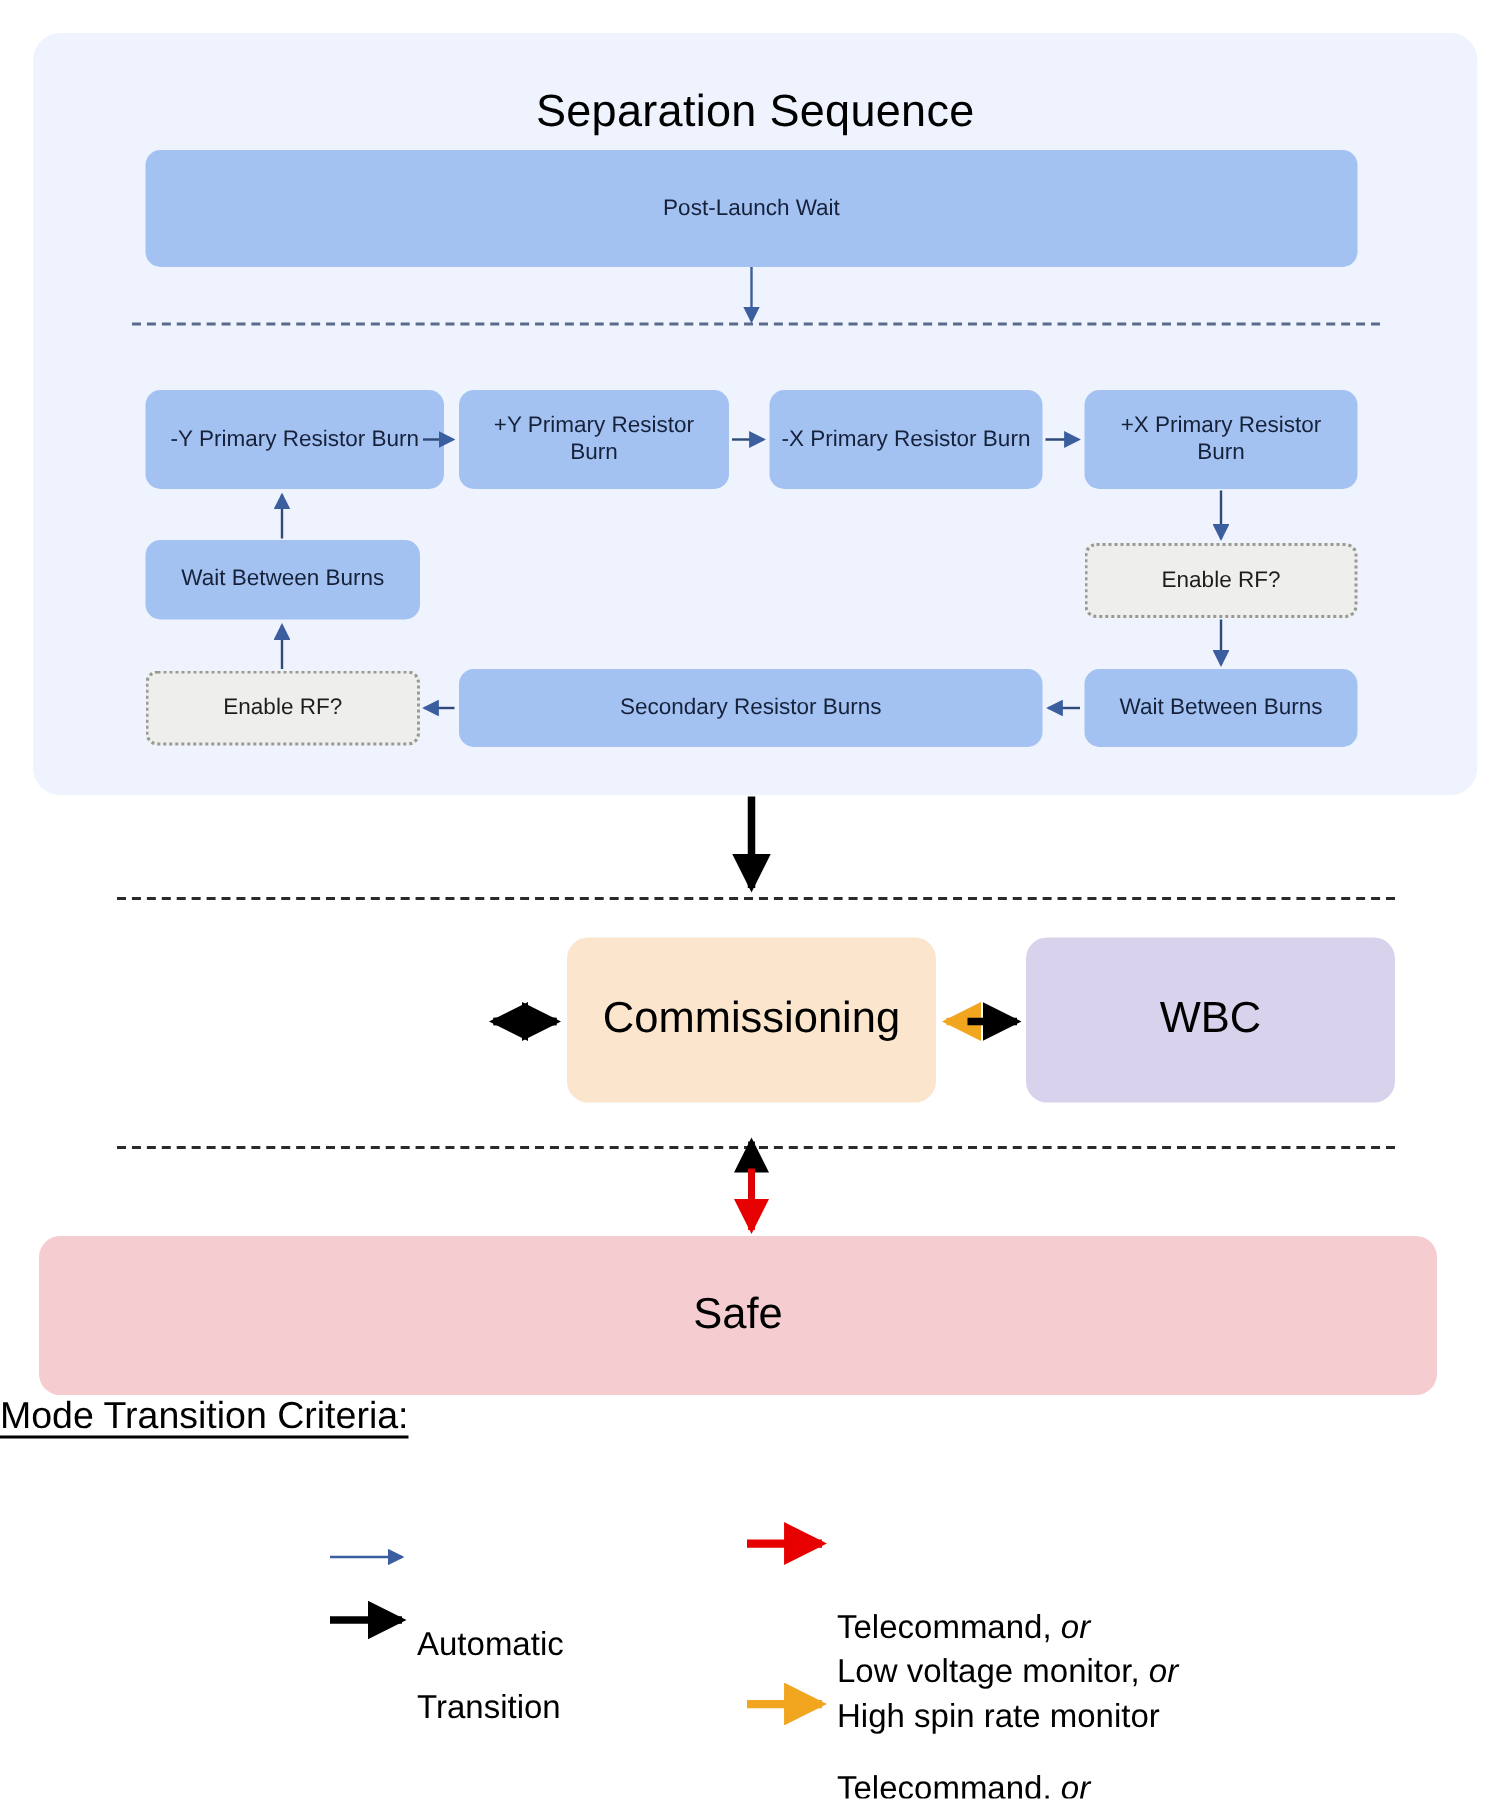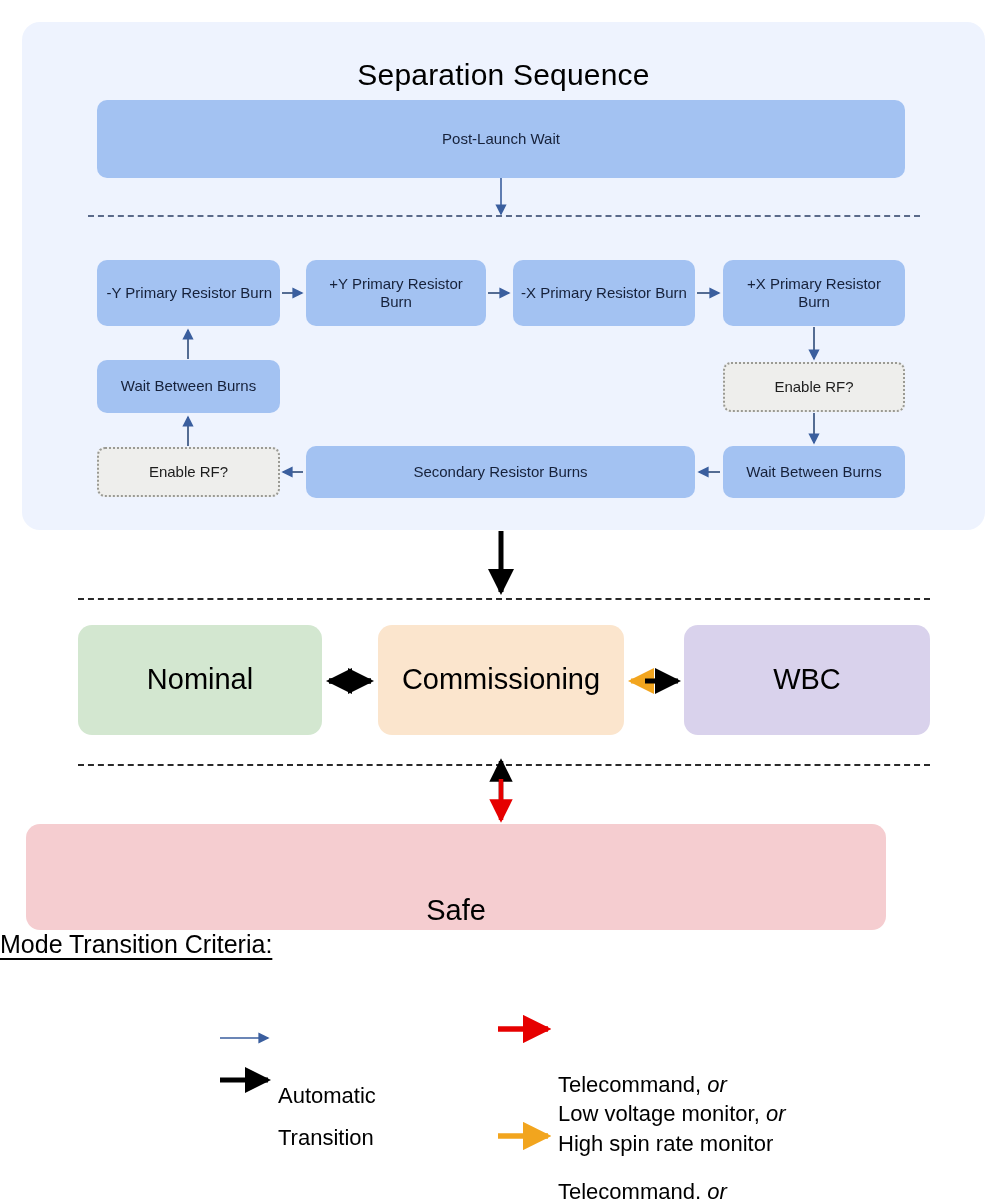--- a/index.html
+++ b/index.html
@@ -102,21 +102,21 @@
   <div class="panel">
     <div class="panel-title">Separation Sequence</div>
   </div>
 
   <div class="box box-blue" style="left:97px; top:100px; width:808px; height:78px;">
     <span>Post-Launch Wait</span>
   </div>
 
   <div class="hr-dash light" style="left:88px; top:215px; width:832px;"></div>
 
-  <div class="box box-blue" style="left:97px; top:260px; width:183px; height:66px;justify-content:flex-end;">
+  <div class="box box-blue" style="left:97px; top:260px; width:199px; height:66px;">
     <span>-Y Primary Resistor Burn</span>
   </div>
   <div class="box box-blue" style="left:513px; top:260px; width:182px; height:66px;">
     <span>-X Primary Resistor Burn</span>
   </div>
   <div class="box box-blue" style="left:306px; top:260px; width:180px; height:66px;">
     <span>+Y Primary Resistor Burn</span>
   </div>
   <div class="box box-blue" style="left:723px; top:260px; width:182px; height:66px;">
     <span>+X Primary Resistor Burn</span>
@@ -135,33 +135,30 @@
   </div>
   <div class="box box-blue" style="left:306px; top:446px; width:389px; height:52px;">
     <span>Secondary Resistor Burns</span>
   </div>
   <div class="box box-blue" style="left:723px; top:446px; width:182px; height:52px;">
     <span>Wait Between Burns</span>
   </div>
 
   <div class="hr-dash" style="left:78px; top:598px; width:852px;"></div>
 
-  <div class="box box-mode box-green" style="left:78px; top:625px; width:244px; height:110px;">
-    <span>Nominal</span>
-  </div>
   <div class="box box-mode box-orange" style="left:378px; top:625px; width:246px; height:110px;">
     <span>Commissioning</span>
   </div>
   <div class="box box-mode box-purple" style="left:684px; top:625px; width:246px; height:110px;">
     <span>WBC</span>
   </div>
 
   <div class="hr-dash" style="left:78px; top:764px; width:852px;"></div>
 
-  <div class="box box-mode box-pink" style="left:26px; top:824px; width:860px; height:106px;align-items:flex-end;">
+  <div class="box box-mode box-pink" style="left:26px; top:824px; width:932px; height:106px;">
     <span>Safe</span>
   </div>
 
   <svg id="arrows" viewBox="0 0 993 1199">
     <defs>
       <marker id="ah-auto" markerWidth="7" markerHeight="7" refX="6" refY="3.5" orient="auto">
         <path d="M0,0 L7,3.5 L0,7 z" fill="#3a5e9e"></path>
       </marker>
       <marker id="ah-black" markerWidth="5.2" markerHeight="5.2" refX="4.6" refY="2.6" orient="auto">
         <path d="M0,0 L5.2,2.6 L0,5.2 z" fill="#000000"></path>

